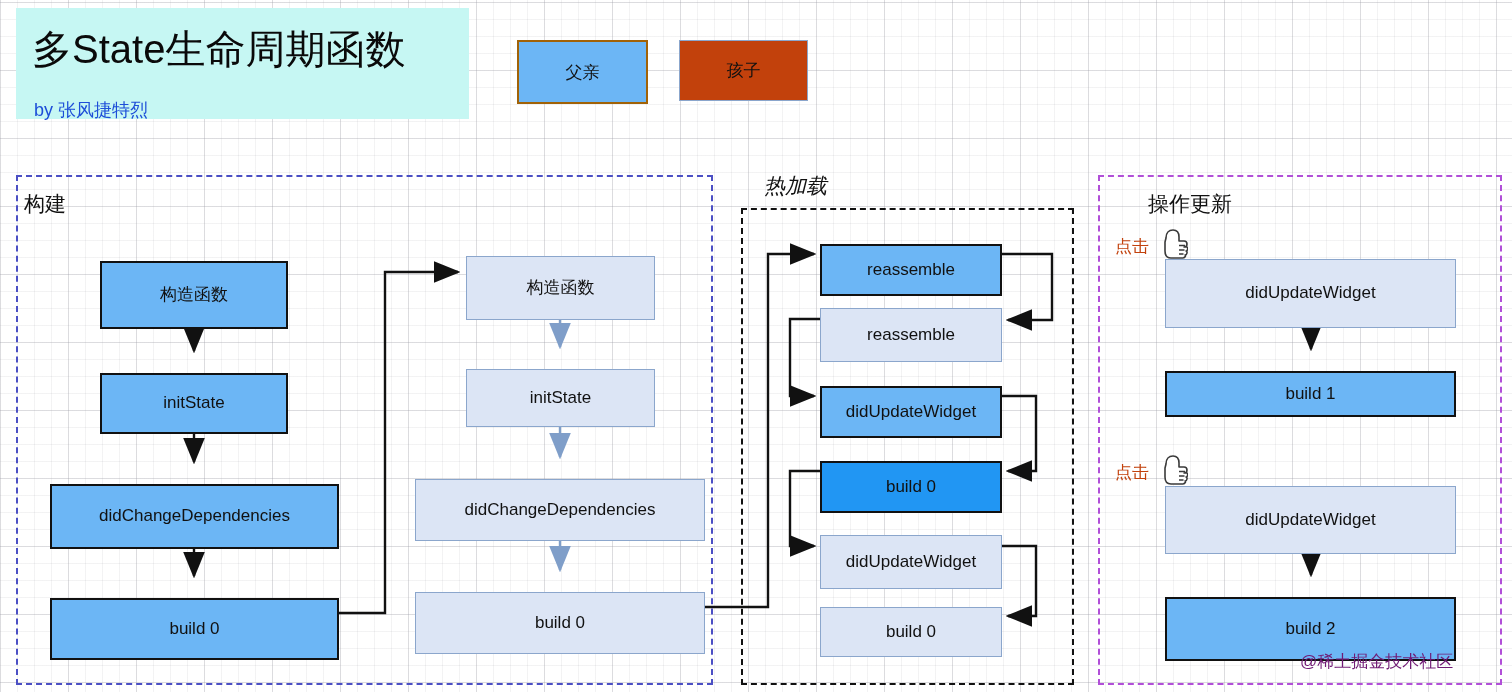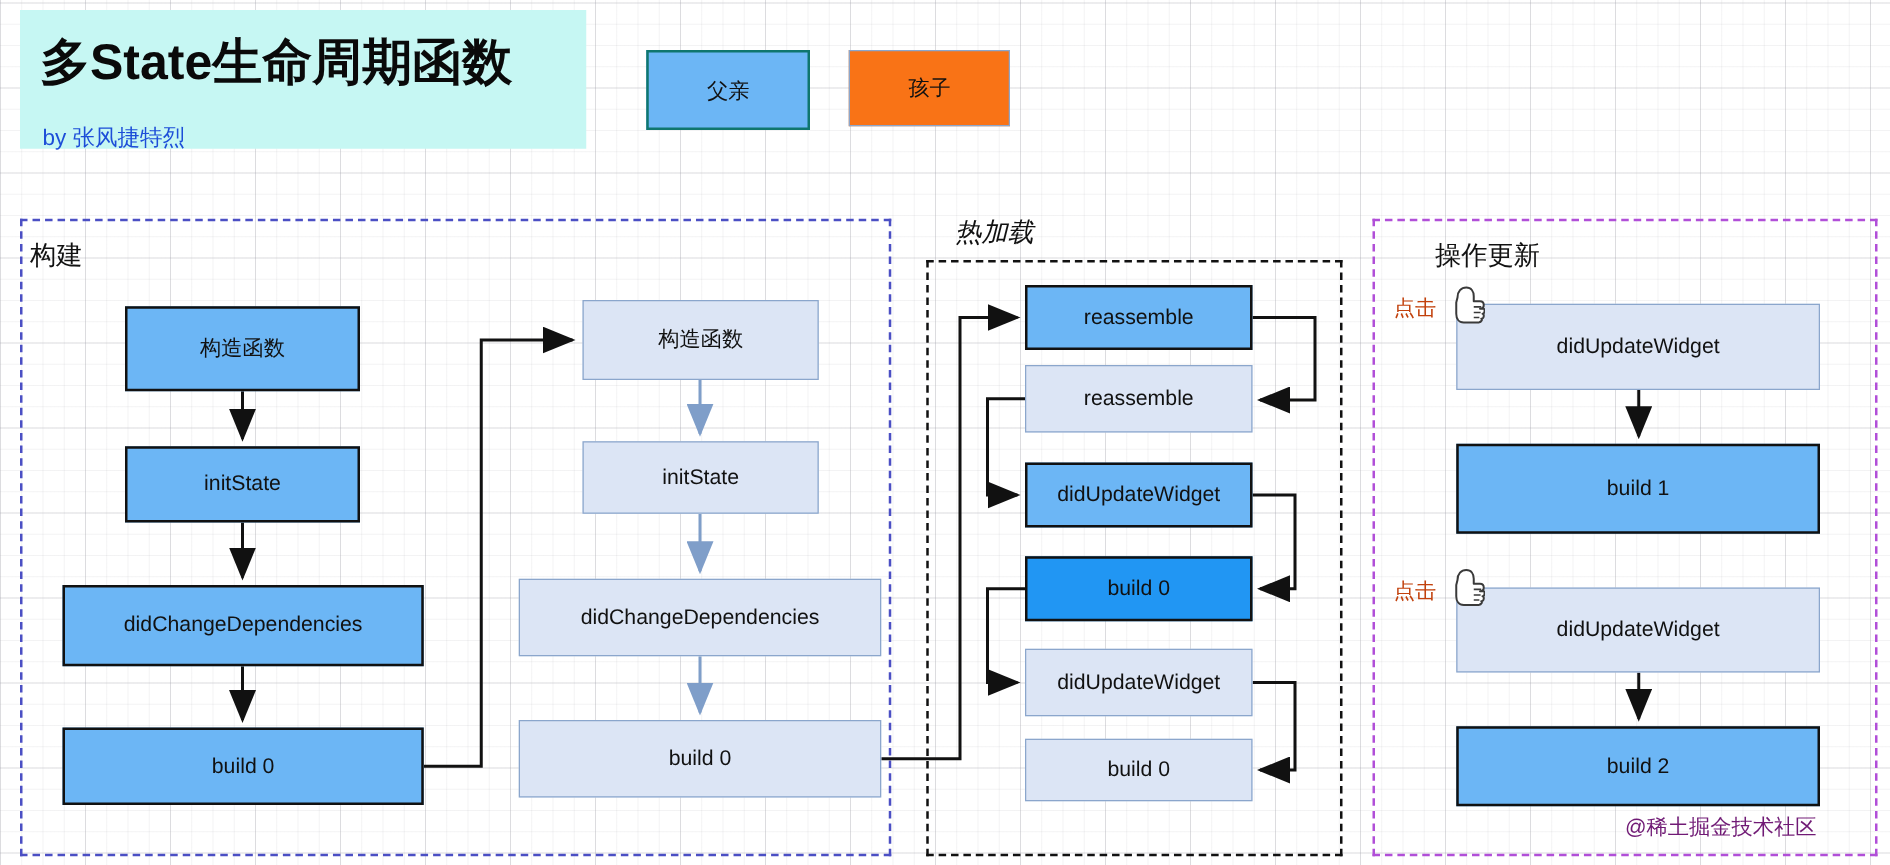--- a/index.html
+++ b/index.html
@@ -21,40 +21,40 @@
     background-position:0 2px,0 2px,0 2px,0 2px;
   }
 
   
   #title-block{
     position:absolute;left:16px;top:8px;width:453px;height:111px;
     background:#c6f7f3;
   }
   #title-text{
     position:absolute;left:16px;top:14px;
-    font-size:40px;font-weight:bold;color:#0a0a0a;letter-spacing:0px;
+    font-size:40px;font-weight:normal;color:#0a0a0a;letter-spacing:0px;
     white-space:nowrap;
   }
   #title-byline{
     position:absolute;left:18px;top:90px;
     font-size:18px;color:#1d4ed8;white-space:nowrap;
   }
 
   
   .legend-box{
     position:absolute;display:flex;align-items:center;justify-content:center;
     font-size:17px;color:#111;box-sizing:border-box;
   }
   #legend-parent{
     left:517px;top:40px;width:131px;height:64px;
-    background:#6cb6f5;border:2px solid #0f766e;
+    background:#6cb6f5;border:2px solid #a16207;
   }
   #legend-child{
     left:679px;top:40px;width:129px;height:61px;
-    background:#f97316;border:1.5px solid #8ba6cc;
+    background:#c2410c;border:1.5px solid #8ba6cc;
   }
 
   
   .panel{position:absolute;box-sizing:border-box;}
   #panel-build{
     left:16px;top:175px;width:697px;height:510px;
     border:2px dashed #4b4fc4;
   }
   #panel-hot{
     left:741px;top:208px;width:333px;height:477px;
@@ -68,21 +68,21 @@
     position:absolute;font-size:21px;color:#111;white-space:nowrap;
   }
   #label-build{left:24px;top:190px;text-align:right;}
   #label-hot{left:764px;top:172px;font-style:italic;}
   #label-update{left:1108px;top:190px;margin-left:40px;}
 
   
   .node{
     position:absolute;box-sizing:border-box;
     display:flex;align-items:center;justify-content:center;
-    font-size:17px;color:#111;text-align:center;line-height:1.1;
+    font-size:17px;color:#111;text-align:center;line-height:1.1;margin-top:16px;
   }
   .node.parent{ background:#6cb6f5;border:2px solid #111; }
   .node.child { background:#dce5f5;border:1.5px solid #8ba6cc; }
   .node.parent-strong{ background:#2196f3;border:2px solid #111; }
 
   
   #n-p-ctor {left:100px;top:245px;width:188px;height:68px;}
   #n-p-init {left:100px;top:357px;width:188px;height:61px;}
   #n-p-dcd  {left:50px;top:468px;width:289px;height:65px;}
   #n-p-b0   {left:50px;top:582px;width:289px;height:62px;}
@@ -96,21 +96,21 @@
   
   #n-h-re1  {left:820px;top:228px;width:182px;height:52px;}
   #n-h-re2  {left:820px;top:292px;width:182px;height:54px;}
   #n-h-duw1 {left:820px;top:370px;width:182px;height:52px;}
   #n-h-b0a  {left:820px;top:445px;width:182px;height:52px;}
   #n-h-duw2 {left:820px;top:519px;width:182px;height:54px;}
   #n-h-b0b  {left:820px;top:591px;width:182px;height:50px;}
 
   
   #n-u-duw1 {left:1165px;top:243px;width:291px;height:69px;}
-  #n-u-b1   {left:1165px;top:355px;width:291px;height:72px;}
+  #n-u-b1   {left:1165px;top:355px;width:291px;height:46px;}
   #n-u-duw2 {left:1165px;top:470px;width:291px;height:68px;}
   #n-u-b2   {left:1165px;top:581px;width:291px;height:64px;}
 
   
   .click-label{position:absolute;font-size:17px;color:#c2410c;white-space:nowrap;}
   #click-label-1{left:1115px;top:235px;}
   #click-label-2{left:1115px;top:461px;}
   .hand-icon{position:absolute;width:28px;height:32px;}
   #hand-1{left:1160px;top:228px;}
   #hand-2{left:1160px;top:454px;}

